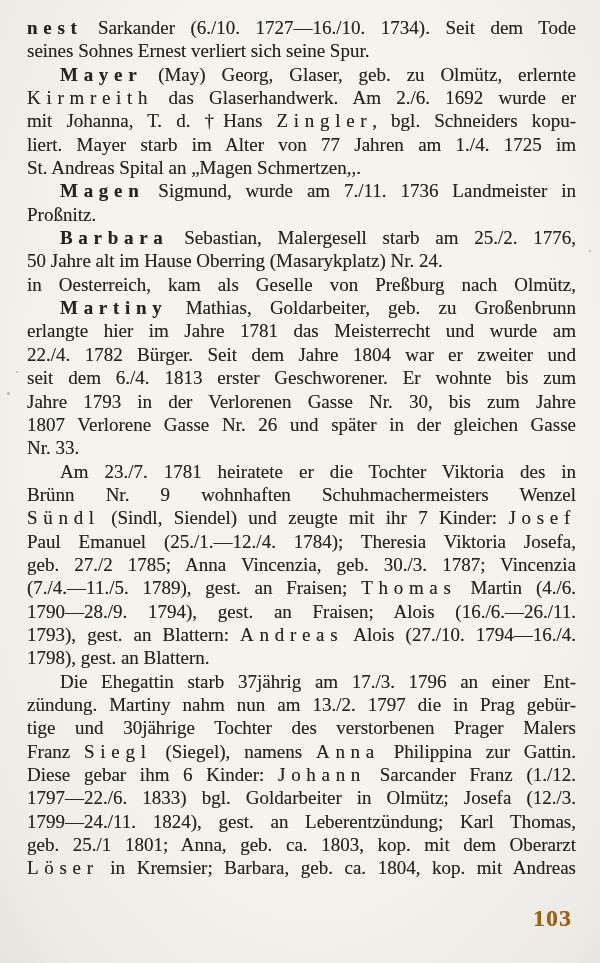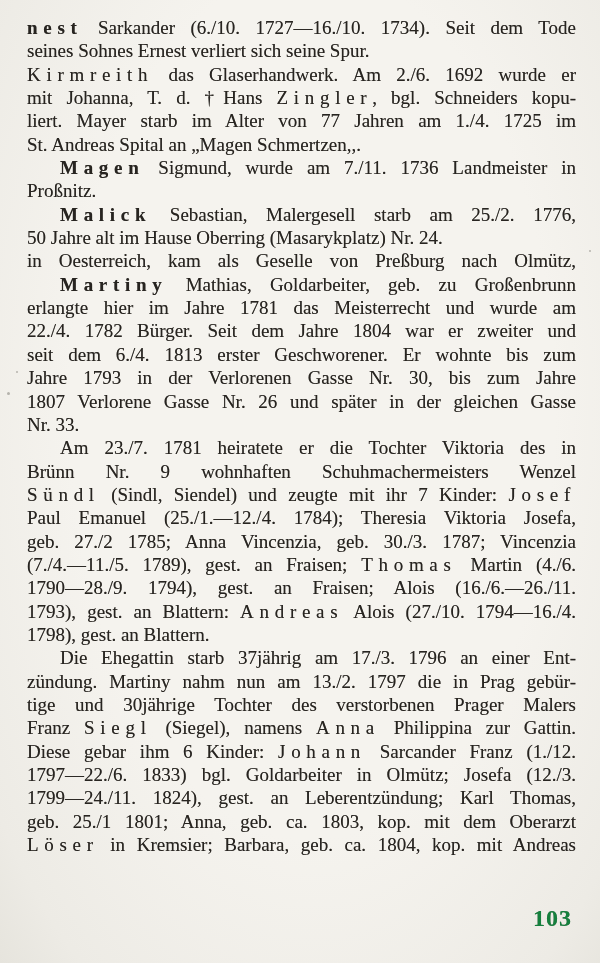--- a/index.html
+++ b/index.html
@@ -45,21 +45,21 @@
   }
   .sp { letter-spacing: 0.30em; }
   .b  { font-weight: bold; }
   .page-number {
     position: absolute;
     right: 28px;
     top: 905px;
     font-size: 24px;
     font-weight: bold;
     letter-spacing: 1px;
-    color: #15803d;
+    color: #a16207;
     text-shadow: 0 0 0.6px rgba(30,27,22,0.5);
   }
   
   .speck {
     position: absolute;
     background: rgba(70,65,58,0.35);
     border-radius: 50%;
   }
   .speck.s1 { left: 7px;  top: 392px; width: 3px; height: 3px; }
   .speck.s2 { left: 16px; top: 371px; width: 2px; height: 2px; }
@@ -68,31 +68,32 @@
 </head>
 <body>
 
 <div class="page">
   <div class="text-block">
       <div class="para">
         <div class="line first"><span class="b sp">nest</span><span> Sarkander (6./10. 1727—16./10. 1734). Seit dem Tode</span></div>
         <div class="line short"><span>seines Sohnes Ernest verliert sich seine Spur.</span></div>
       </div>
       <div class="para indent">
+        <div class="line first"><span class="b sp">Mayer</span><span> (May) Georg, Glaser, geb. zu Olmütz, erlernte</span></div>
         <div class="line"><span class="sp">Kirmreith</span><span> das Glaserhandwerk. Am 2./6. 1692 wurde er</span></div>
         <div class="line"><span>mit Johanna, T. d. †Hans </span><span class="sp">Zingler</span><span>, bgl. Schneiders kopu-</span></div>
         <div class="line"><span>liert. Mayer starb im Alter von 77 Jahren am 1./4. 1725 im</span></div>
         <div class="line short"><span>St. Andreas Spital an „Magen Schmertzen,,.</span></div>
       </div>
       <div class="para indent">
         <div class="line first"><span class="b sp">Magen</span><span> Sigmund, wurde am 7./11. 1736 Landmeister in</span></div>
         <div class="line short"><span>Proßnitz.</span></div>
       </div>
       <div class="para indent">
-        <div class="line first"><span class="b sp">Malick</span><span> Sebastian, Malergesell starb am 25./2. 1776,</span></div>
+        <div class="line first"><span class="b sp">Barbara</span><span> Sebastian, Malergesell starb am 25./2. 1776,</span></div>
         <div class="line short"><span>50 Jahre alt im Hause Oberring (Masarykplatz) Nr. 24.</span></div>
       </div>
       <div class="para indent">
         <div class="line"><span>in Oesterreich, kam als Geselle von Preßburg nach Olmütz,</span></div>
         <div class="line first"><span class="b sp">Martiny</span><span> Mathias, Goldarbeiter, geb. zu Großenbrunn</span></div>
         <div class="line"><span>erlangte hier im Jahre 1781 das Meisterrecht und wurde am</span></div>
         <div class="line"><span>22./4. 1782 Bürger. Seit dem Jahre 1804 war er zweiter und</span></div>
         <div class="line"><span>seit dem 6./4. 1813 erster Geschworener. Er wohnte bis zum</span></div>
         <div class="line"><span>Jahre 1793 in der Verlorenen Gasse Nr. 30, bis zum Jahre</span></div>
         <div class="line"><span>1807 Verlorene Gasse Nr. 26 und später in der gleichen Gasse</span></div>

